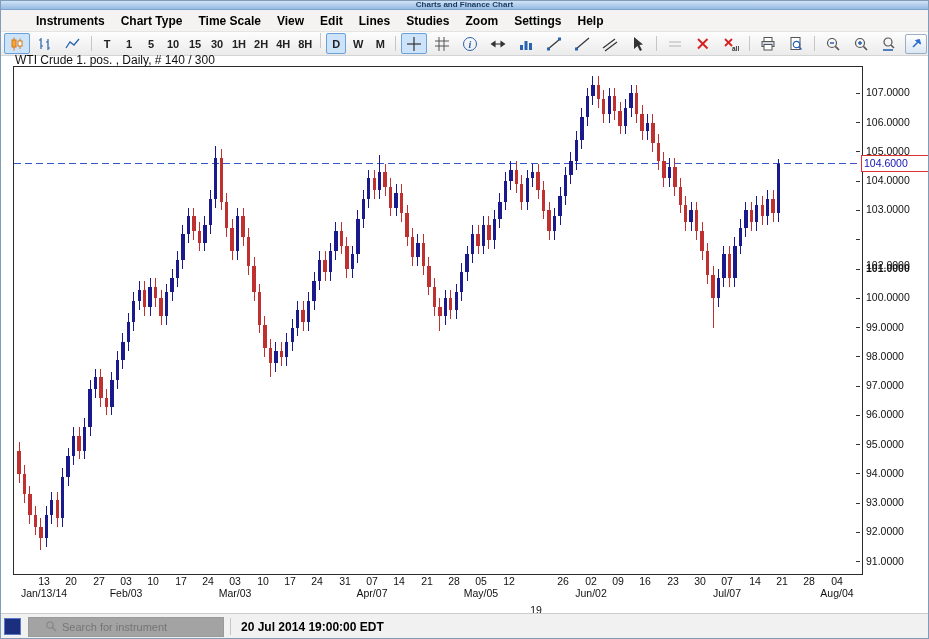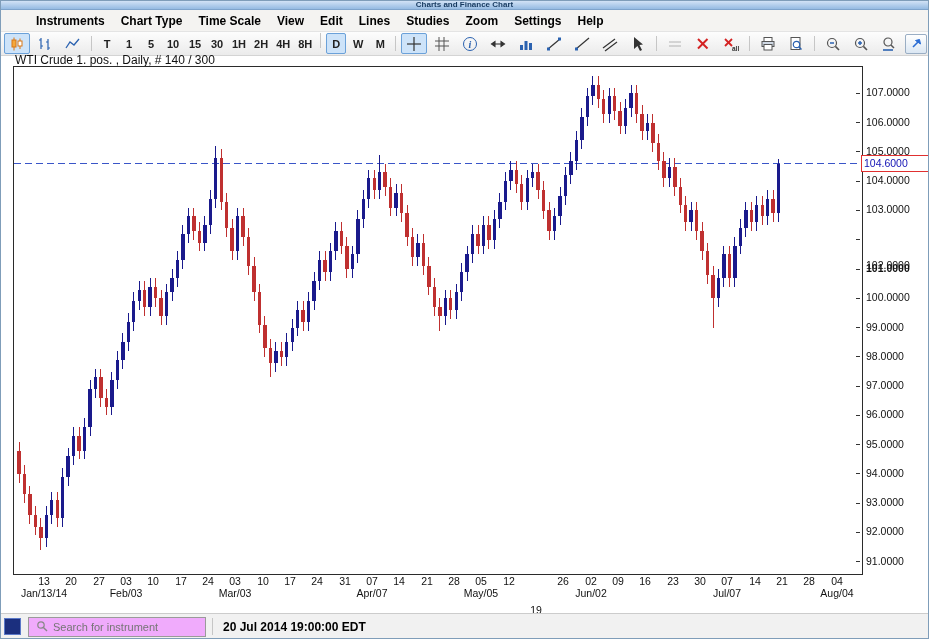--- a/index.html
+++ b/index.html
@@ -20,21 +20,21 @@
   .plot{position:absolute;left:13px;top:66px;width:848px;height:507px;border:1px solid #2b2b2b;background:#fff}
   .plot svg{display:block}
   .yaxis{position:absolute;left:866px;top:66px;width:62px;height:507px}
   .ylab{position:absolute;left:0;font-size:10.5px;color:#111;white-space:nowrap}
   .ymarker{position:absolute;left:-5px;background:#fff;border:1px solid #e03030;color:#1313b5;font-size:10.5px;padding:0 2px;height:15px;line-height:14px;width:62px;z-index:5}
   .xaxis{position:absolute;left:13px;top:575px;width:870px;height:26px}
   .xday{position:absolute;top:0;width:22px;text-align:center;font-size:10.5px;color:#111}
   .xmon{position:absolute;top:12px;width:64px;text-align:center;font-size:10.5px;color:#111;white-space:nowrap}
   .bottombar{position:absolute;left:0;bottom:0;width:100%;height:25px;background:#f1f1f1;border-top:1px solid #cccccc;display:flex;align-items:center;padding-left:4px}
   .cornerbox{width:15px;height:15px;background:#1b2f7e;border:1px solid #5a78c8;margin-right:7px}
-  .searchbox{width:162px;height:18px;background:#f0abfc;border:1px solid #9a9a9a;display:flex;align-items:center;padding:0 7px;gap:3px}
+  .searchbox{width:162px;height:18px;background:#a3a3a3;border:1px solid #9a9a9a;display:flex;align-items:center;padding:0 16px;gap:3px}
   .searchbox input{border:none;outline:none;flex:1;font-size:11px;color:#444;font-family:"Liberation Sans",sans-serif;background:transparent}
   .vsep{width:1px;height:17px;background:#c6c6c6;margin:0 6px}
   .timestamp{font-size:12px;font-weight:bold;color:#000;margin-left:4px;white-space:nowrap}
 </style>
 </head>
 <body>
 
 <div class="titlebar">
   <span>Charts and Finance Chart</span>
 </div>

